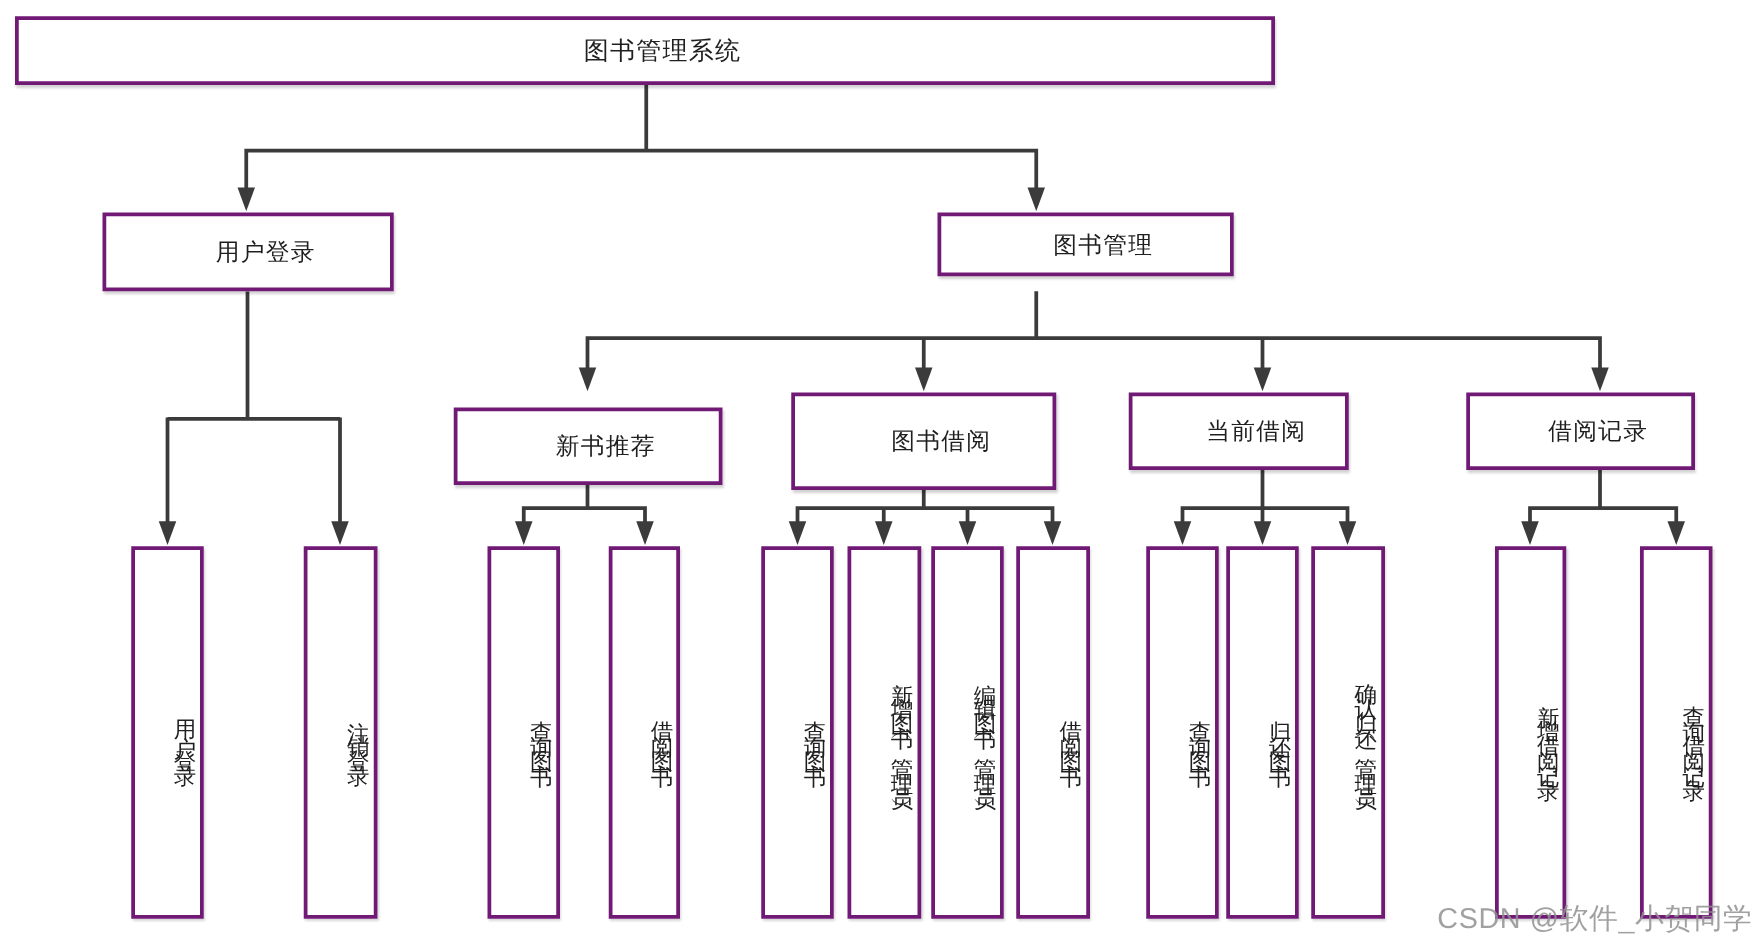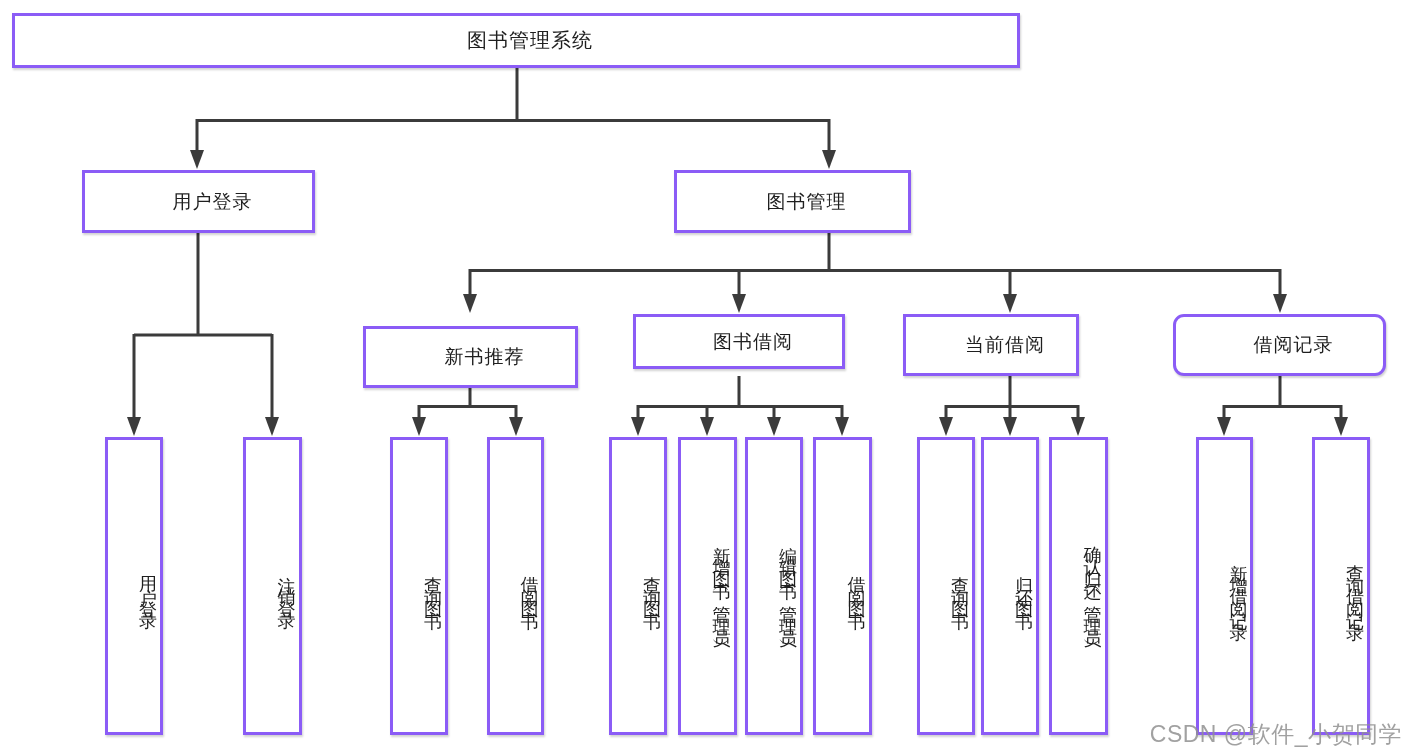--- a/index.html
+++ b/index.html
@@ -8,21 +8,21 @@
     width:1405px;height:747px;
     background:#ffffff;
     font-family:"Liberation Sans","DejaVu Sans",sans-serif;
     color:#1f1f1f;
     overflow:hidden;
   }
   .wires{position:absolute;left:0;top:0;z-index:1;}
   .node{
     position:absolute;
     box-sizing:border-box;
-    border:3px solid #8b5cf6;
+    border:3px solid #701a75;
     background:#ffffff;
     display:flex;align-items:center;justify-content:center;
     z-index:2;
     box-shadow:1px 2px 2px rgba(0,0,0,0.18);
     padding-left:28px;
   }
   .hbox{font-size:19px;letter-spacing:1px;}
   .hbox.root{font-size:20px;}
   .vbox{
     font-size:18px;
@@ -86,26 +86,26 @@
       <polygon points="1003,417 1017,417 1010,436"></polygon>
       <polygon points="1071,417 1085,417 1078,436"></polygon>
       <polygon points="1217,417 1231,417 1224,436"></polygon>
       <polygon points="1334,417 1348,417 1341,436"></polygon>
     </g>
   </svg>
 
   <div class="node hbox root" style="left:12px;top:13px;width:1008px;height:55px;">图书管理系统</div>
 
   <div class="node hbox" style="left:82px;top:170px;width:233px;height:63px;">用户登录</div>
-  <div class="node hbox" style="left:674px;top:170px;width:237px;height:63px;">图书管理</div>
+  <div class="node hbox" style="left:750px;top:170px;width:237px;height:51px;">图书管理</div>
 
   <div class="node hbox" style="left:363px;top:314px;width:215px;height:62px;margin-top:12px;">新书推荐</div>
-  <div class="node hbox" style="left:633px;top:314px;width:212px;height:55px;">图书借阅</div>
+  <div class="node hbox" style="left:633px;top:314px;width:212px;height:78px;">图书借阅</div>
   <div class="node hbox" style="left:903px;top:314px;width:176px;height:62px;">当前借阅</div>
-  <div class="node hbox" style="left:1173px;top:314px;width:213px;height:62px;border-radius:11px;">借阅记录</div>
+  <div class="node hbox" style="left:1173px;top:314px;width:183px;height:62px;">借阅记录</div>
 
   <div class="node vbox" style="left:105px;width:58px;">用户登录</div>
   <div class="node vbox" style="left:243px;width:59px;">注销登录</div>
 
   <div class="node vbox" style="left:390px;width:58px;">查询图书</div>
   <div class="node vbox" style="left:487px;width:57px;">借阅图书</div>
 
   <div class="node vbox" style="left:609px;width:58px;">查询图书</div>
   <div class="node vbox" style="left:678px;width:59px;">新增图书（管理员）</div>
   <div class="node vbox" style="left:745px;width:58px;">编辑图书（管理员）</div>

